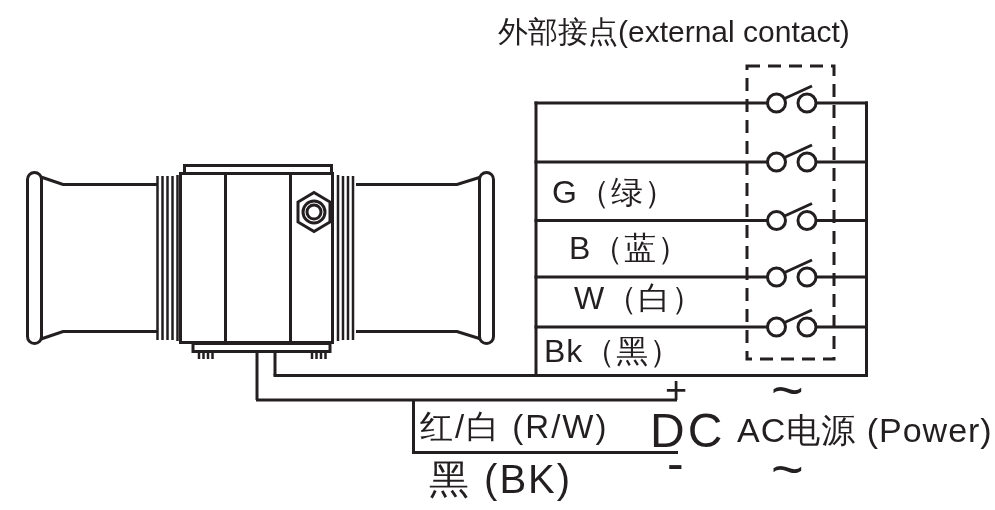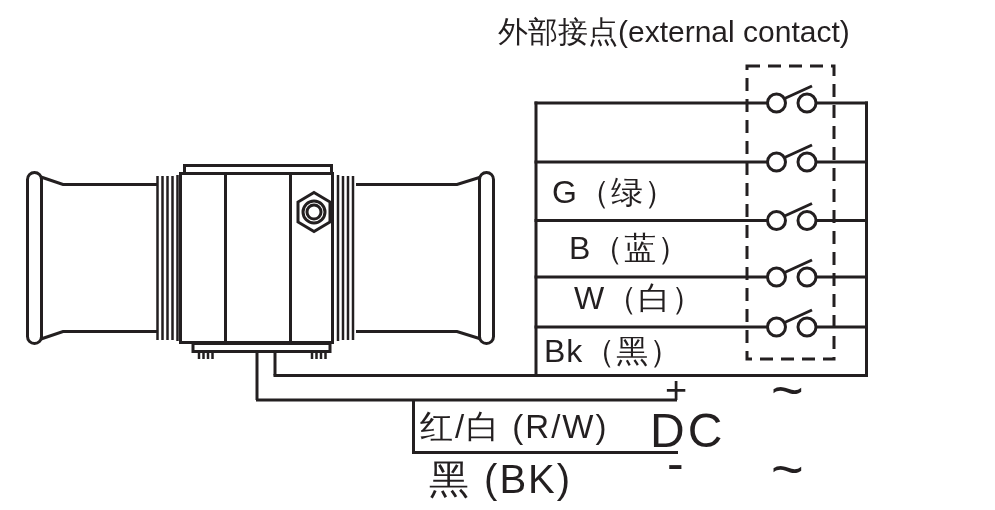--- a/index.html
+++ b/index.html
@@ -151,16 +151,17 @@
 <div class="t rowlbl r-b">B（蓝）</div>
 <div class="t rowlbl r-w">W（白）</div>
 <div class="t rowlbl r-bk">Bk（黑）</div>
 
 <div class="t plus">+</div>
 <div class="t minus">-</div>
 <div class="t dc">DC</div>
 <div class="t poswire">红/白 (R/W)</div>
 <div class="t negwire">黑 (BK)</div>
 
+<div class="t ac">AC电源 (Power)</div>
 <div class="t tilde tilde-top">~</div>
 <div class="t tilde tilde-bot">~</div>
 
 </div>
 
 </body></html>

